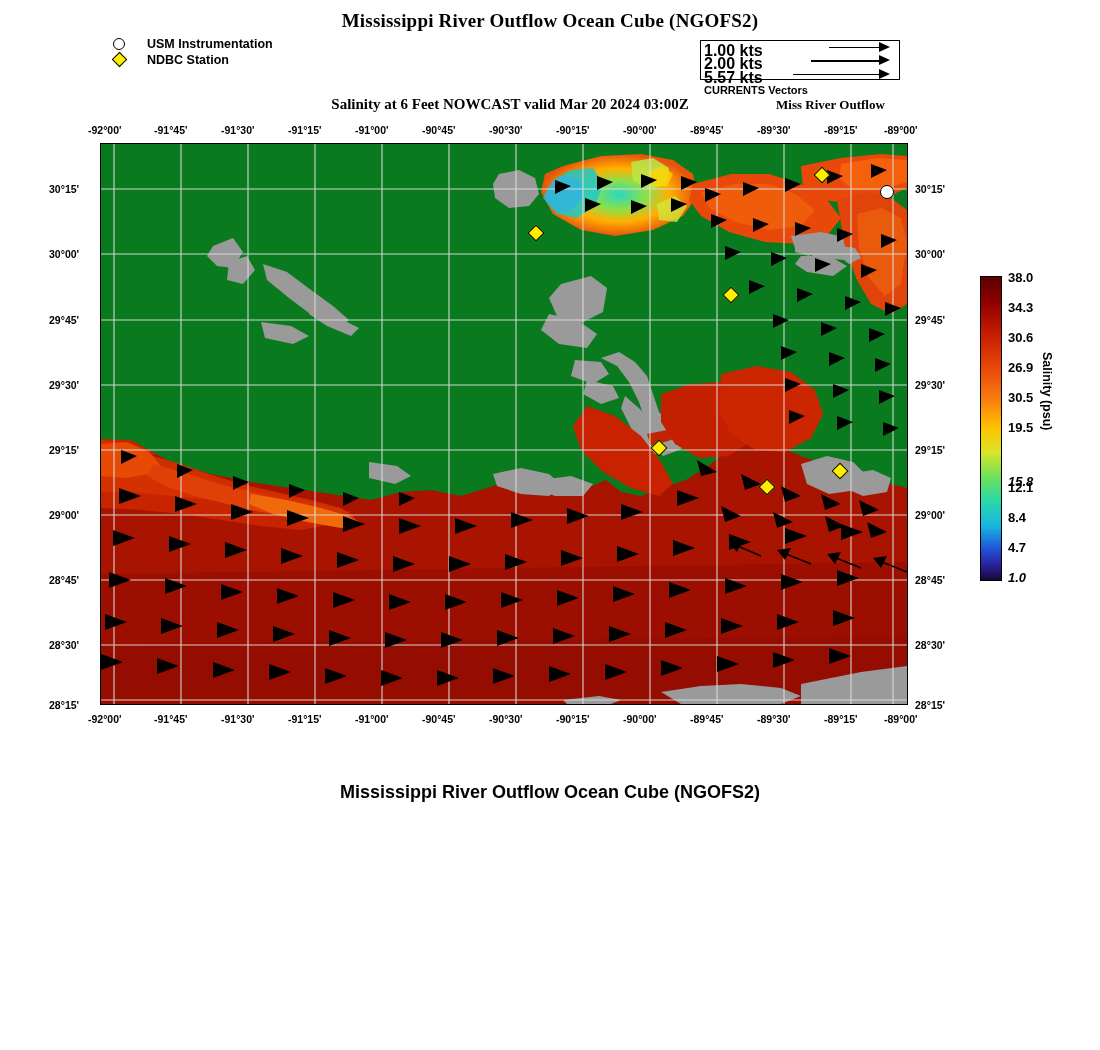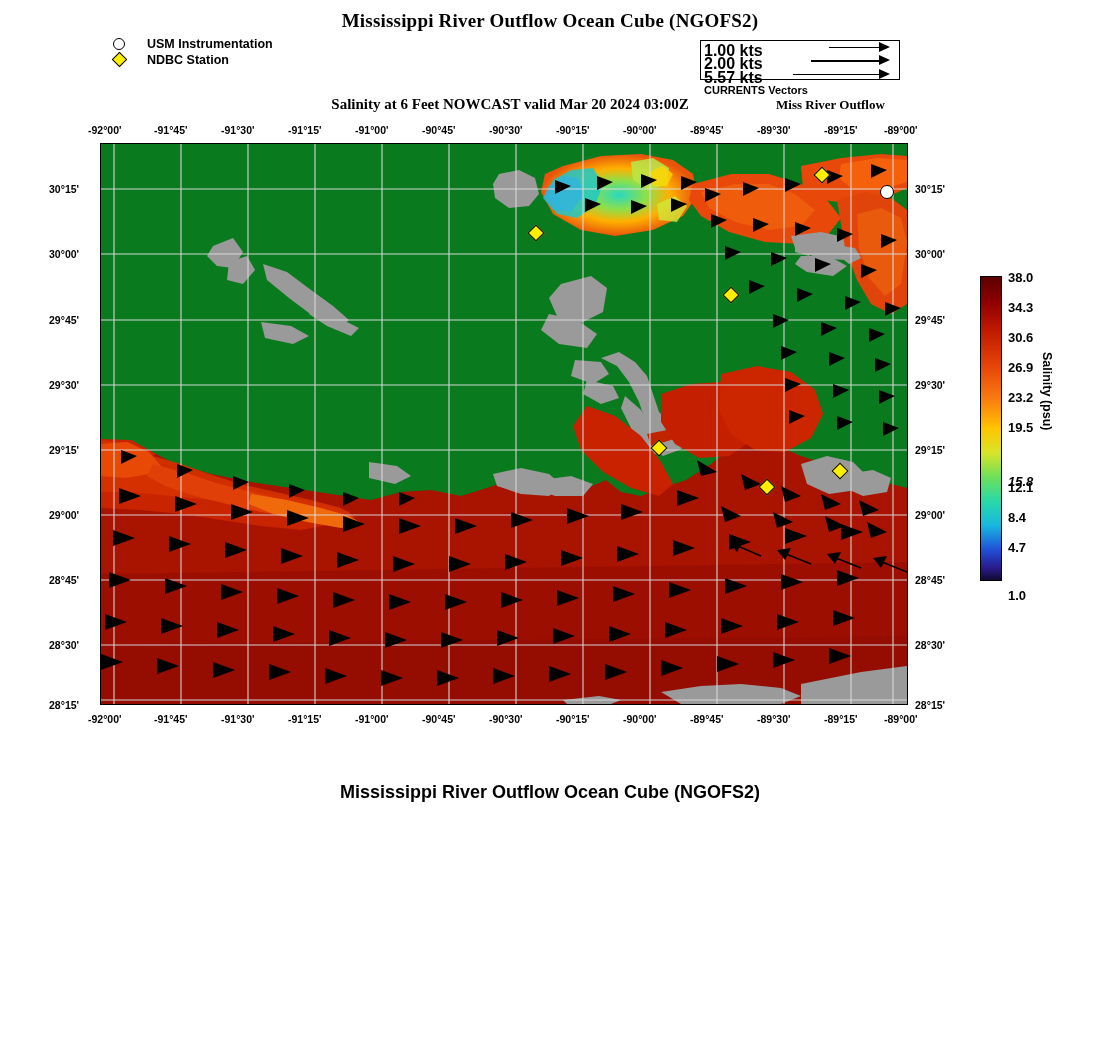--- a/index.html
+++ b/index.html
@@ -571,20 +571,20 @@
 <div class="axis-label" style="left:915px; top:509px;">29°00'</div>
 <div class="axis-label" style="left:915px; top:574px;">28°45'</div>
 <div class="axis-label" style="left:915px; top:639px;">28°30'</div>
 <div class="axis-label" style="left:915px; top:699px;">28°15'</div>
 
 <div id="colorbar" style="background: linear-gradient(rgb(92, 0, 0) 0%, rgb(140, 0, 0) 8%, rgb(194, 26, 0) 18%, rgb(232, 71, 10) 30%, rgb(249, 122, 16) 40%, rgb(255, 196, 0) 50%, rgb(217, 229, 42) 58%, rgb(110, 224, 90) 66%, rgb(40, 217, 168) 74%, rgb(24, 183, 224) 82%, rgb(32, 80, 216) 90%, rgb(42, 26, 140) 96%, rgb(18, 10, 51) 100%);"></div>
 <div class="cb-tick" style="top:270px;">38.0</div>
 <div class="cb-tick" style="top:300px;">34.3</div>
 <div class="cb-tick" style="top:330px;">30.6</div>
 <div class="cb-tick" style="top:360px;">26.9</div>
-<div class="cb-tick" style="top:390px;">23.2</div>
+<div class="cb-tick" style="top:390px;">30.5</div>
 <div class="cb-tick" style="top:420px;">19.5</div>
 <div class="cb-tick" style="top:474px;font-style:italic;">15.8</div>
 <div class="cb-tick" style="top:480px;">12.1</div>
 <div class="cb-tick" style="top:510px;">8.4</div>
 <div class="cb-tick" style="top:540px;">4.7</div>
-<div class="cb-tick" style="top:588px;">1.0</div>
+<div class="cb-tick" style="top:570px;font-style:italic;">1.0</div>
 <div id="cb-title">Salinity (psu)</div>
 
 </body></html>

